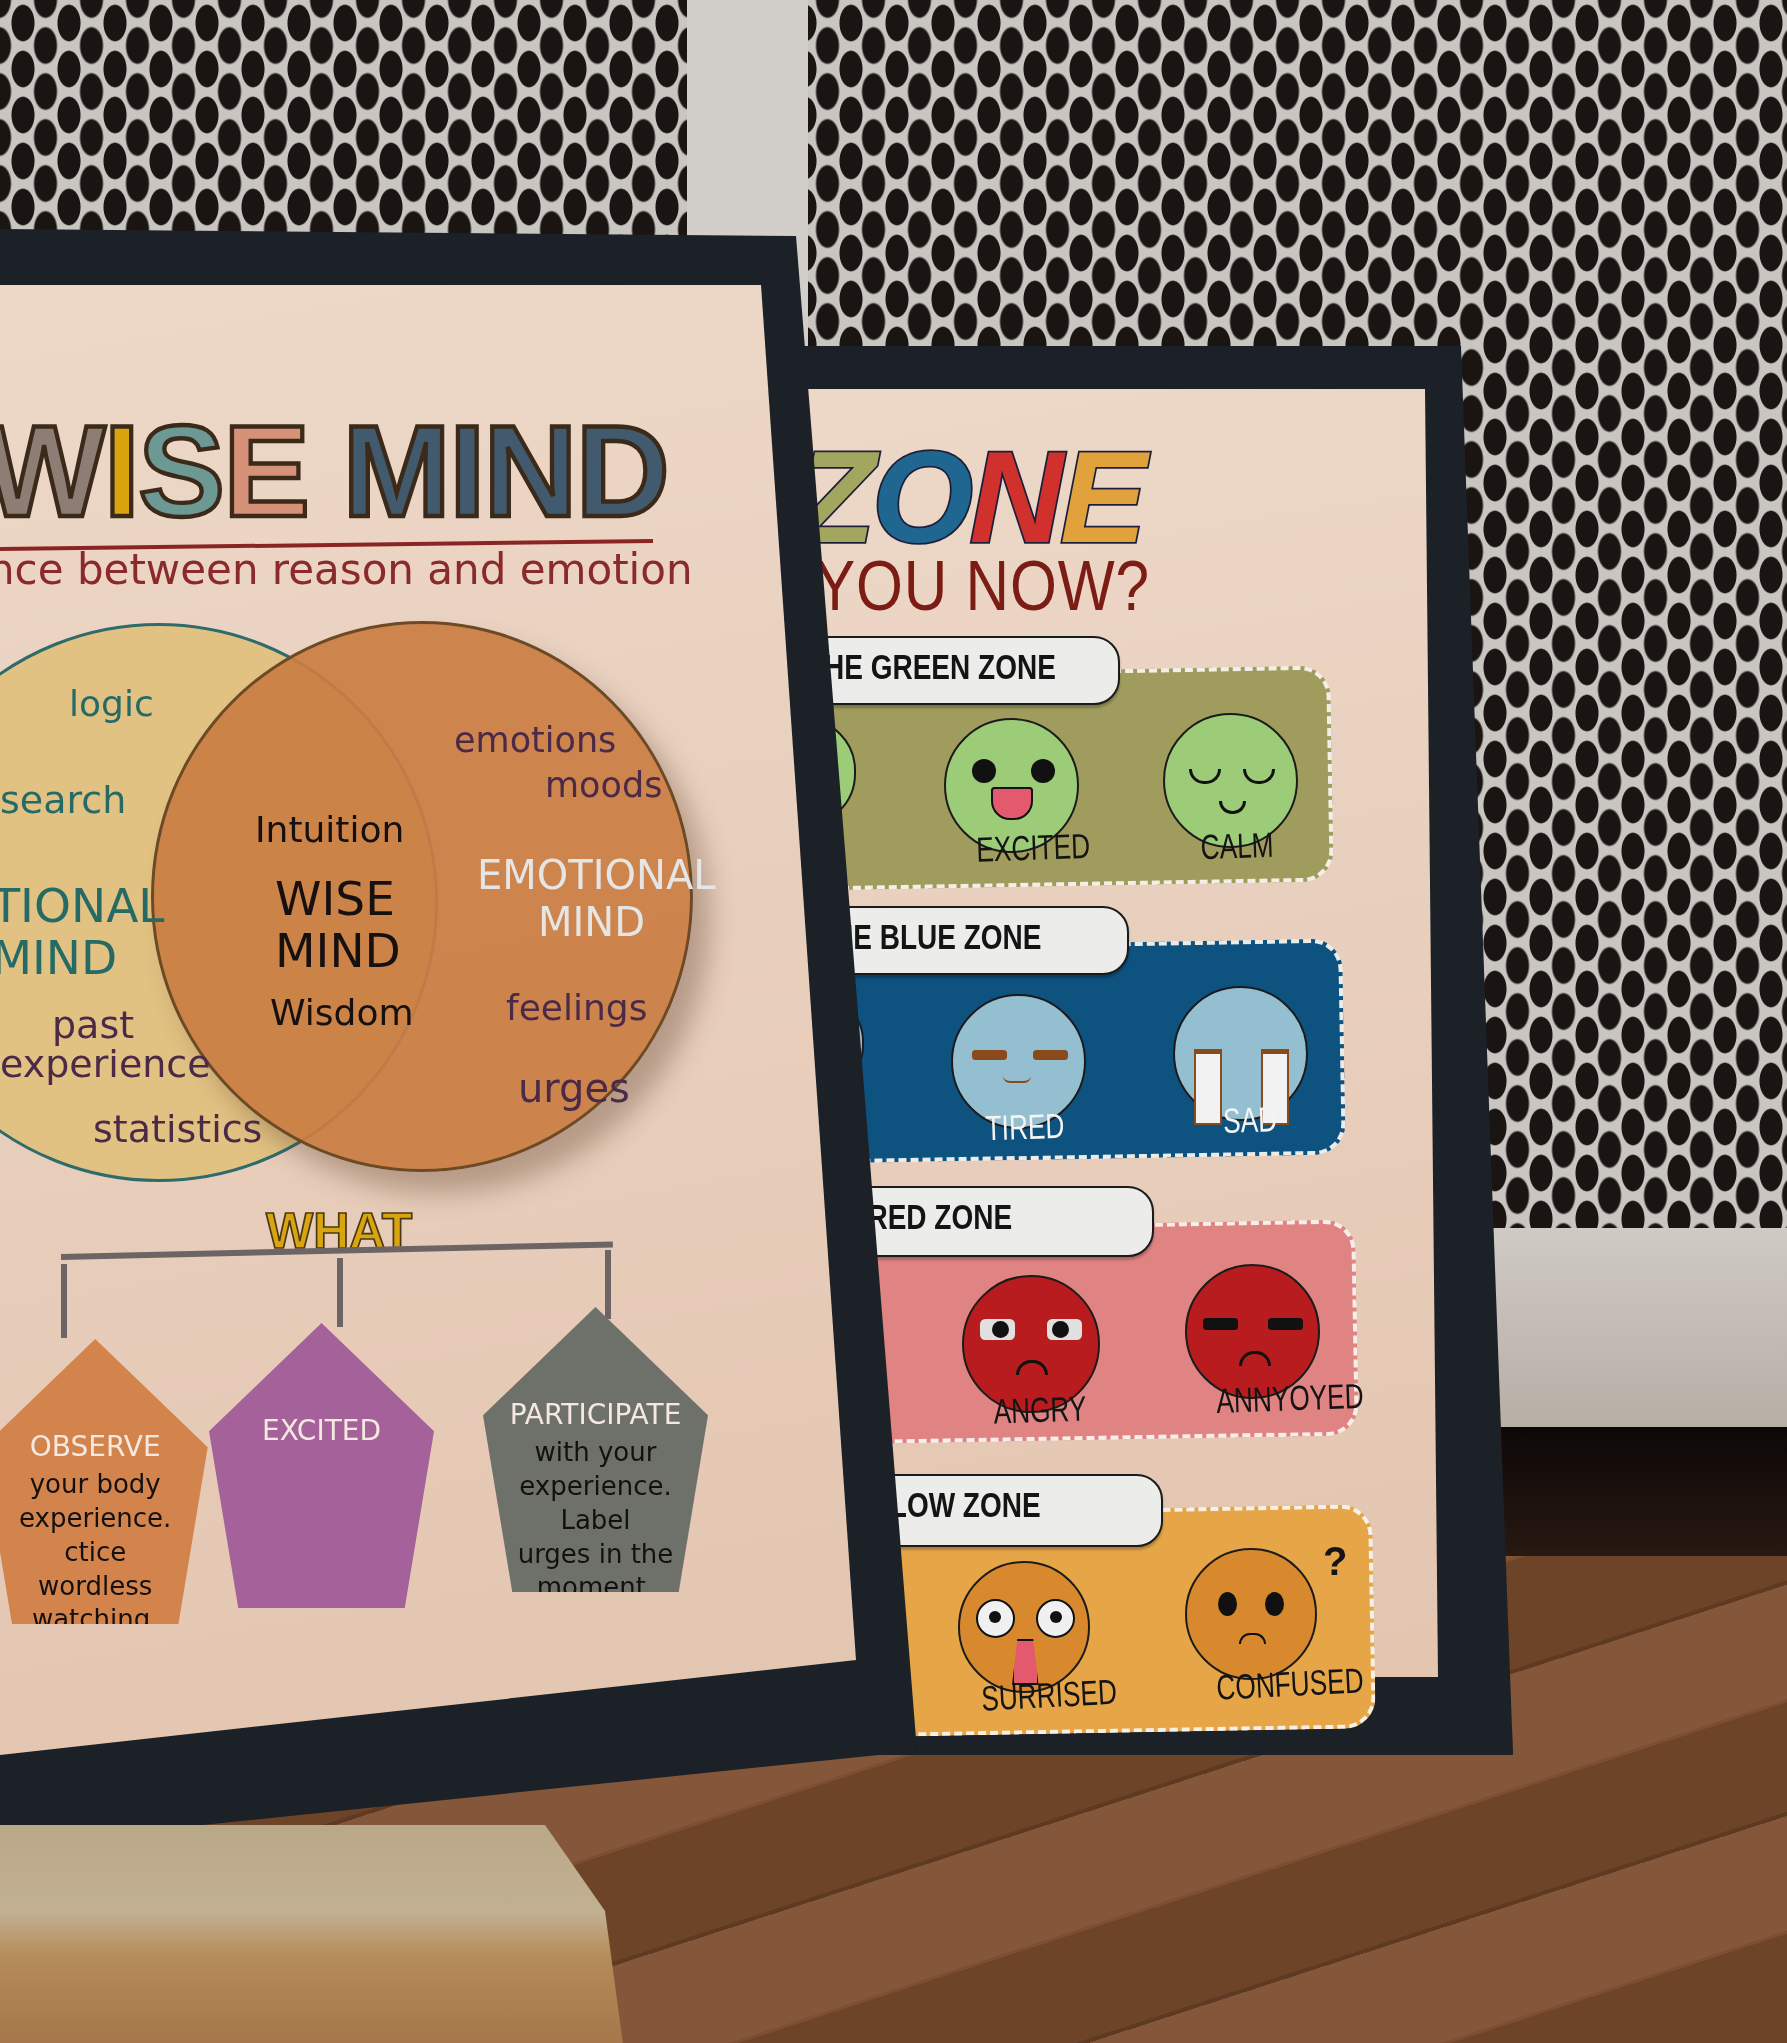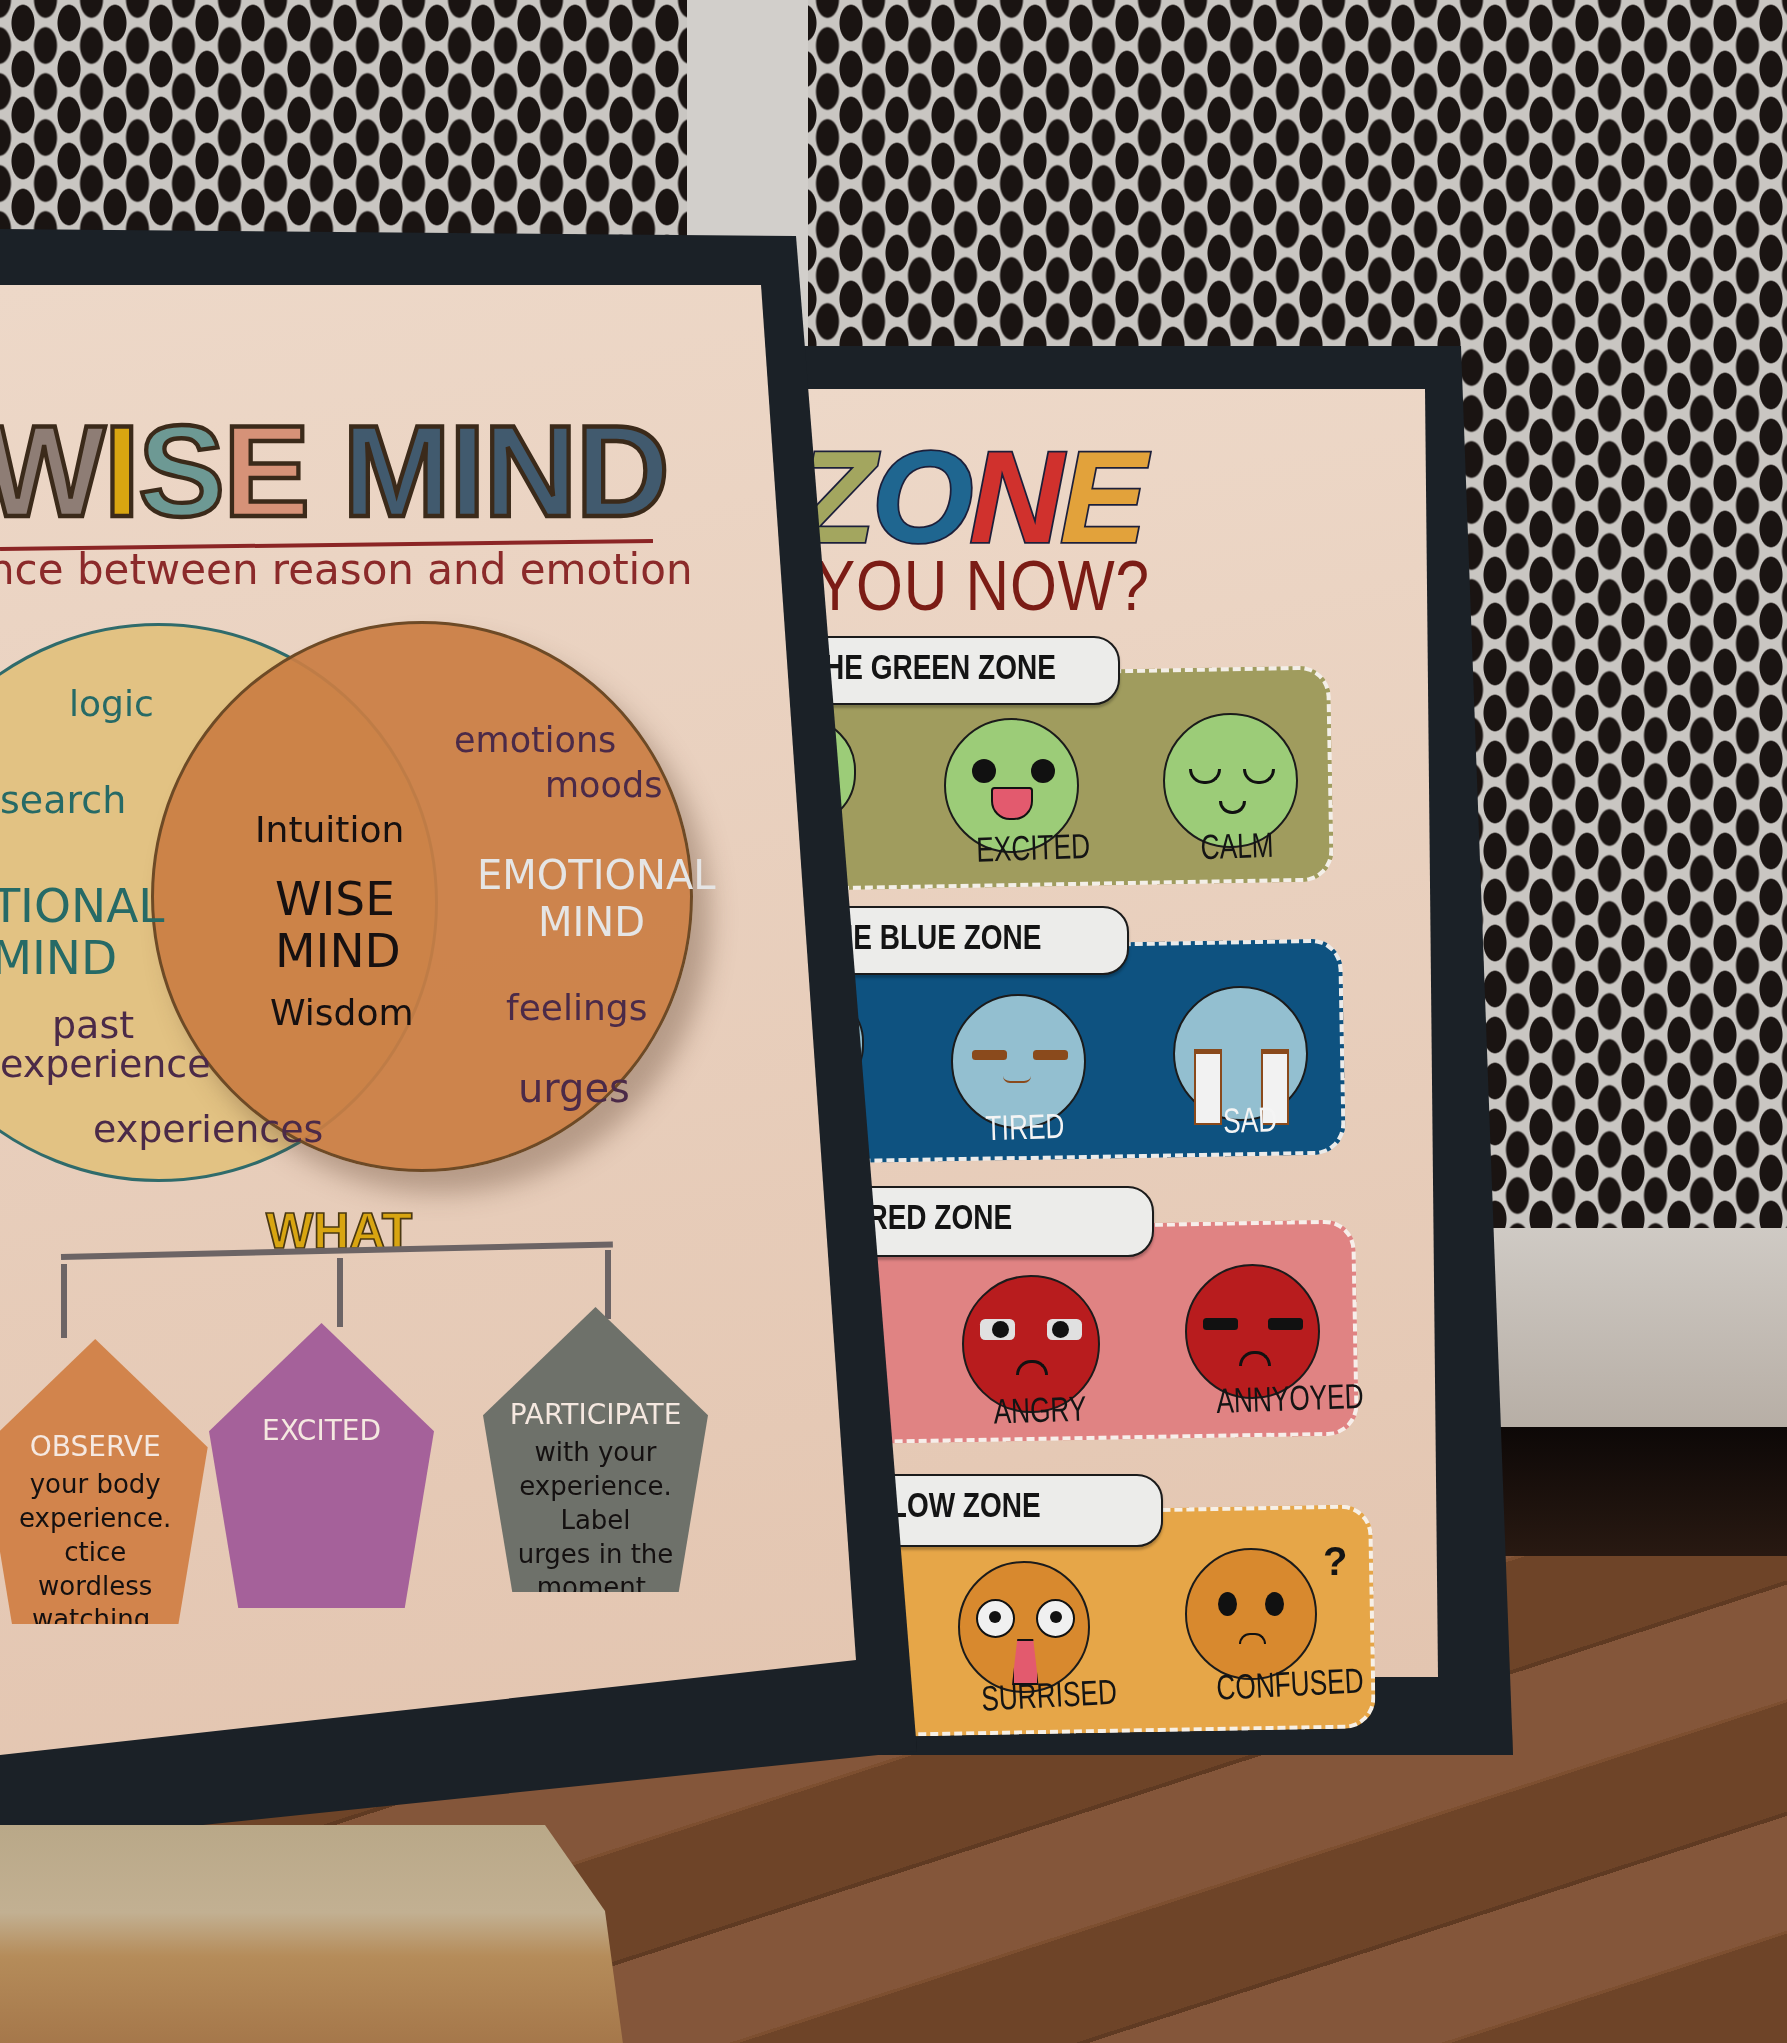--- a/index.html
+++ b/index.html
@@ -165,21 +165,21 @@
 
 <div class="abs" id="circle-reason"></div>
 <div class="abs" id="circle-emotion"></div>
 
 <div class="abs venn-word teal" style="left:69px;top:683px;font-size:36px;">logic</div>
 <div class="abs venn-word teal" style="left:0px;top:778px;font-size:38px;">search</div>
 <div class="abs venn-word teal" style="left:-8.6px;top:878px;font-size:47px;">TIONAL</div>
 <div class="abs venn-word teal" style="left:-8.6px;top:930px;font-size:47px;">MIND</div>
 <div class="abs venn-word plum" style="left:52px;top:1003px;font-size:38px;">past</div>
 <div class="abs venn-word plum" style="left:0px;top:1042px;font-size:38px;">experience</div>
-<div class="abs venn-word plum" style="left:93px;top:1107px;font-size:38px;">experiences</div>
+<div class="abs venn-word plum" style="left:93px;top:1107px;font-size:38px;">statistics</div>
 
 <div class="abs venn-word black" style="left:255px;top:777px;font-size:36px;">Intuition</div>
 <div class="abs venn-word black" style="left:275px;top:839px;font-size:47px;">WISE</div>
 <div class="abs venn-word black" style="left:275px;top:891px;font-size:47px;">MIND</div>
 <div class="abs venn-word black" style="left:270px;top:960px;font-size:36px;">Wisdom</div>
 
 <div class="abs venn-word plum" style="left:454px;top:700px;font-size:35px;margin-top:20px;">emotions</div>
 <div class="abs venn-word plum" style="left:545px;top:765px;font-size:35px;">moods</div>
 <div class="abs venn-word maroon" style="left:477px;top:852px;font-size:40px;">EMOTIONAL</div>
 <div class="abs venn-word maroon" style="left:538px;top:899px;font-size:40px;">MIND</div>

